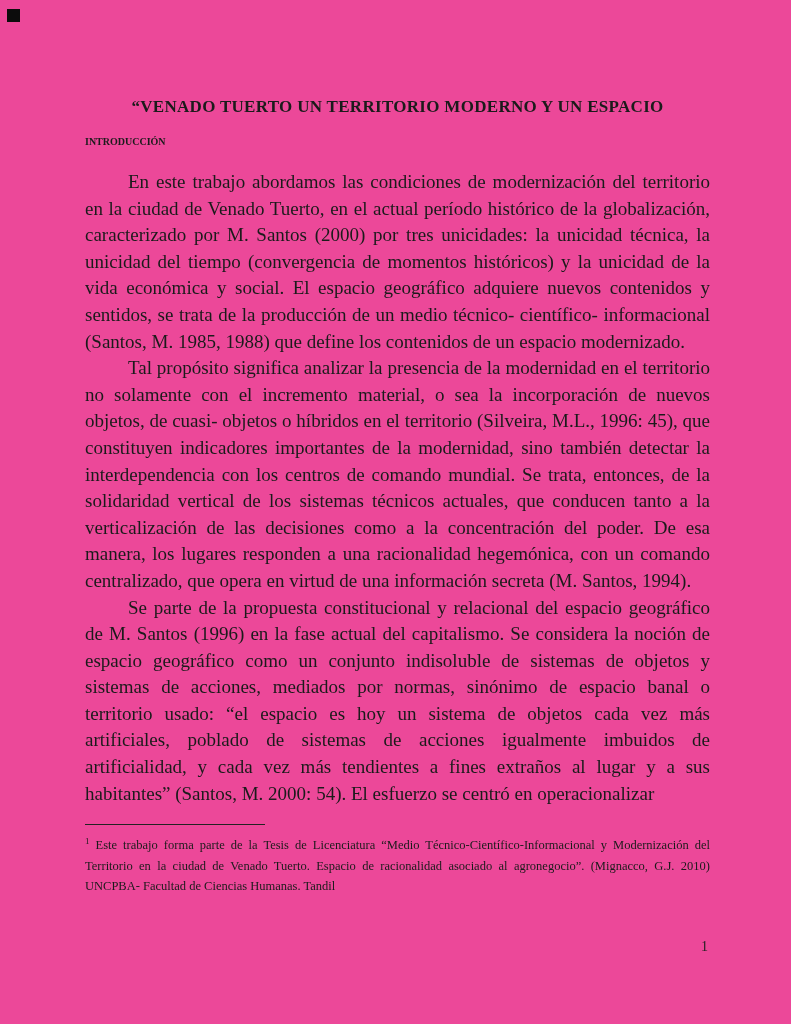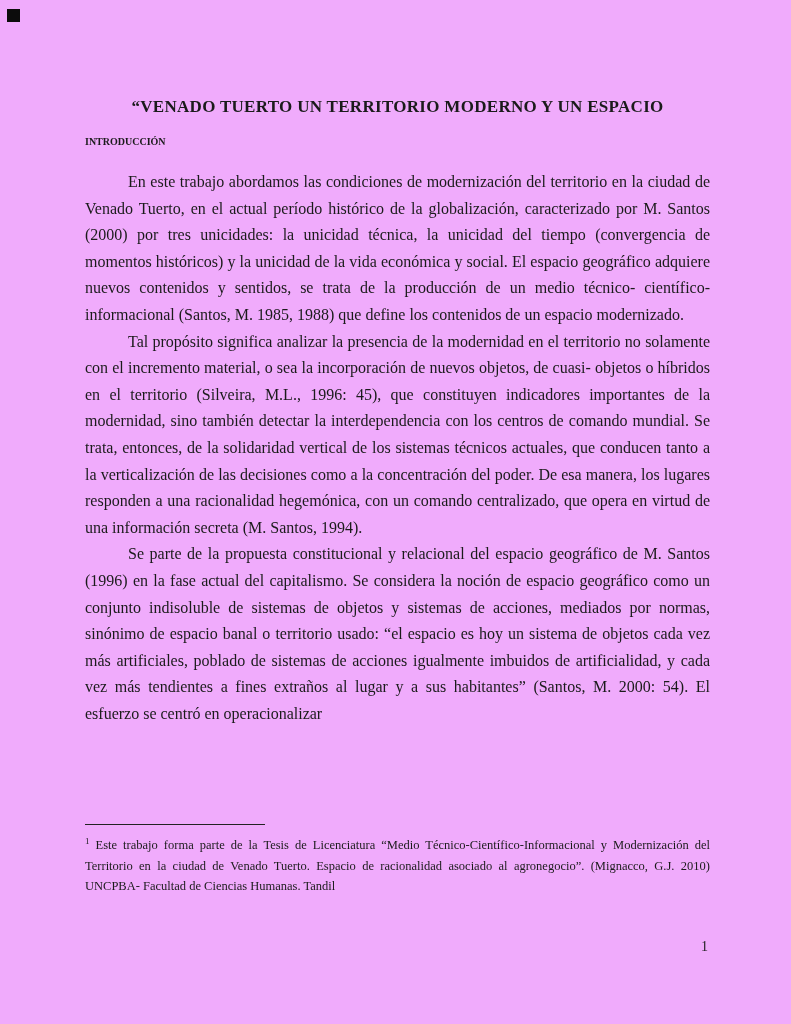--- a/index.html
+++ b/index.html
@@ -1,20 +1,20 @@
 <!DOCTYPE html>
 <html><head>
 <meta charset="utf-8">
 <style>
   html, body { margin: 0; padding: 0; background: #ffffff; }
   .page {
     position: relative;
     width: 791px;
     height: 1024px;
-    background: #f0abfc;
+    background: #ec4899;
     color: #1b1b1b;
     font-family: "Liberation Serif", serif;
     overflow: hidden;
   }
   .corner-mark {
     position: absolute;
     left: 7px;
     top: 9px;
     width: 13px;
     height: 13px;
@@ -45,21 +45,21 @@
   .author sup { font-size: 10px; }
   .heading {
     margin: 9px 0 16px 0;
     font-size: 10px;
     font-weight: 700;
     line-height: 22px;
     text-align: left;
   }
   p.body {
     margin: 0;
-    font-size: 16px;
+    font-size: 19px;
     line-height: 26.6px;
     text-align: justify;
     text-indent: 43px;
   }
   .footnotes {
     position: absolute;
     left: 85px;
     top: 824px;
     width: 625px;
   }

